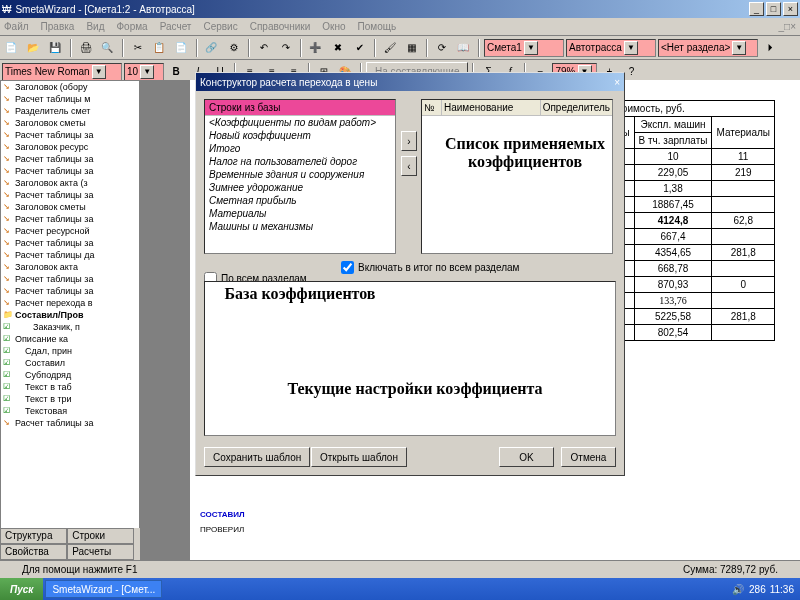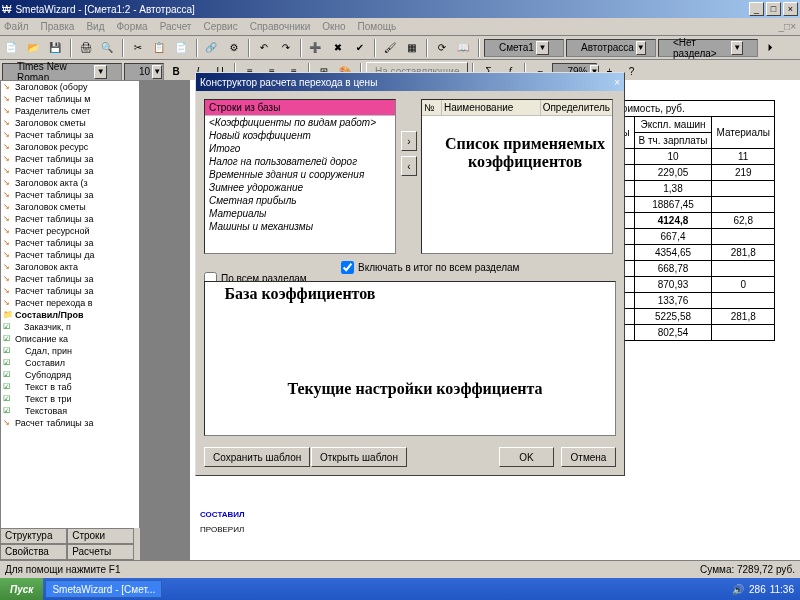--- a/index.html
+++ b/index.html
@@ -5,21 +5,21 @@
 * { box-sizing: border-box; margin: 0; padding: 0; font-family: Tahoma, sans-serif; font-size: 10px; }
 body { background: #d4d0c8; width: 800px; height: 600px; overflow: hidden; position: relative; }
 .titlebar { background: linear-gradient(to right, #0a246a, #a6caf0); color: #fff; height: 18px; display: flex; align-items: center; padding: 0 2px; font-size: 11px; }
 .titlebar .title { flex: 1; padding-left: 4px; }
 .titlebar .winbtn { width: 15px; height: 14px; background: #d4d0c8; border: 1px solid #fff; border-right-color: #404040; border-bottom-color: #404040; margin-left: 2px; text-align: center; line-height: 12px; font-size: 9px; color: #000; }
 .menubar { background: #d4d0c8; height: 18px; display: flex; align-items: center; padding: 0 4px; border-bottom: 1px solid #808080; color: #808080; }
 .menubar span { margin-right: 12px; }
 .toolbar { background: #d4d0c8; height: 24px; display: flex; align-items: center; padding: 2px; border-bottom: 1px solid #808080; gap: 2px; }
 .tbtn { width: 20px; height: 20px; background: #d4d0c8; border: 1px solid #d4d0c8; display: flex; align-items: center; justify-content: center; font-size: 10px; }
 .tsep { width: 2px; height: 18px; border-left: 1px solid #808080; border-right: 1px solid #fff; margin: 0 2px; }
-.combo { height: 18px; background: #a3a3a3; border: 1px solid #808080; border-top-color: #404040; border-left-color: #404040; display: inline-flex; align-items: center; padding: 0 14px; font-size: 10px; }
+.combo { height: 18px; background: #fca5a5; border: 1px solid #808080; border-top-color: #404040; border-left-color: #404040; display: inline-flex; align-items: center; padding: 0 2px; font-size: 10px; }
 .combo-arrow { width: 14px; height: 14px; background: #d4d0c8; border: 1px solid #fff; border-right-color: #404040; border-bottom-color: #404040; margin-left: 2px; text-align: center; line-height: 11px; font-size: 8px; }
 .workspace { position: absolute; top: 80px; left: 0; right: 0; bottom: 22px; display: flex; }
 .tree-panel { width: 140px; background: #fff; border: 1px solid #808080; overflow: hidden; }
 .tree-item { padding: 1px 2px 1px 14px; white-space: nowrap; font-size: 9px; position: relative; }
 .tree-item::before { content: "↘"; position: absolute; left: 2px; color: #cc6600; font-size: 8px; }
 .tree-item.folder::before { content: "📁"; font-size: 8px; }
 .tree-item.check::before { content: "☑"; color: #008000; font-size: 8px; }
 .tree-tabs { position: absolute; bottom: 22px; left: 0; width: 140px; background: #d4d0c8; height: 32px; display: flex; flex-wrap: wrap; font-size: 9px; }
 .tree-tab { border: 1px solid #808080; padding: 1px 4px; background: #d4d0c8; flex: 0 0 48%; }
 .doc-area { flex: 1; background: #808080; position: relative; overflow: hidden; }
@@ -31,21 +31,21 @@
 .dialog-title { background: linear-gradient(to right, #0a246a, #a6caf0); color: #fff; height: 18px; display: flex; align-items: center; padding: 0 4px; font-size: 11px; }
 .dialog-title span { flex: 1; }
 .dialog-body { padding: 6px; position: relative; height: calc(100% - 18px); }
 .listbox { background: #fff; border: 1px inset #808080; font-size: 10px; overflow: auto; }
 .listbox-title { padding: 2px 4px; border-bottom: 1px solid #c0c0c0; background: #ec4899; }
 .listbox-item { padding: 1px 4px; font-style: italic; }
 .blue-frame { border: 3px solid #0000cc; position: absolute; pointer-events: none; }
 .annotation { position: absolute; font-family: "Times New Roman", serif; font-size: 16px; font-weight: bold; color: #000; text-align: center; pointer-events: none; z-index: 200; }
 .checkbox-row { display: flex; align-items: center; gap: 4px; font-size: 10px; }
 .btn { height: 20px; background: #d4d0c8; border: 1px solid #fff; border-right-color: #404040; border-bottom-color: #404040; padding: 0 8px; font-size: 10px; }
-.statusbar { position: absolute; bottom: 0; left: 0; right: 0; height: 18px; background: #d4d0c8; border-top: 1px solid #808080; display: flex; align-items: center; padding: 0 5px; font-size: 10px; }
+.statusbar { position: absolute; bottom: 0; left: 0; right: 0; height: 18px; background: #d4d0c8; border-top: 1px solid #808080; display: flex; align-items: center; padding: 0 22px; font-size: 10px; }
 .taskbar { position: absolute; bottom: 0; left: 0; right: 0; height: 22px; background: linear-gradient(#3168d5, #2157c4); display: flex; align-items: center; z-index: 300; }
 .start-btn { background: linear-gradient(#5eac56, #418a3a); color: #fff; height: 22px; padding: 0 10px; display: flex; align-items: center; font-weight: bold; font-style: italic; font-size: 11px; }
 .task-item { background: #3c81f3; color: #fff; height: 18px; margin: 0 2px; padding: 0 6px; display: flex; align-items: center; border: 1px solid #2a5fb0; font-size: 10px; }
 .tray { margin-left: auto; color: #fff; padding: 0 6px; display: flex; align-items: center; gap: 4px; font-size: 10px; }
 </style>
 </head>
 <body>
 
 <div class="titlebar">
   <span>₩</span>
@@ -171,21 +171,21 @@
         <div class="tree-item">Заголовок сметы</div>
         <div class="tree-item">Расчет таблицы за</div>
         <div class="tree-item">Расчет ресурсной</div>
         <div class="tree-item">Расчет таблицы за</div>
         <div class="tree-item">Расчет таблицы да</div>
         <div class="tree-item">Заголовок акта</div>
         <div class="tree-item">Расчет таблицы за</div>
         <div class="tree-item">Расчет таблицы за</div>
         <div class="tree-item">Расчет перехода в</div>
         <div class="tree-item folder" style="font-weight: bold;">Составил/Пров</div>
-        <div class="tree-item check" style="padding-left: 23px;">Заказчик, п</div>
+        <div class="tree-item check" style="padding-left: 32px;">Заказчик, п</div>
         <div class="tree-item check" style="">Описание ка</div>
         <div class="tree-item check" style="padding-left: 24px;">Сдал, прин</div>
         <div class="tree-item check" style="padding-left: 24px;">Составил</div>
         <div class="tree-item check" style="padding-left: 24px;">Субподряд</div>
         <div class="tree-item check" style="padding-left: 24px;">Текст в таб</div>
         <div class="tree-item check" style="padding-left: 24px;">Текст в три</div>
         <div class="tree-item check" style="padding-left: 24px;">Текстовая</div>
         <div class="tree-item">Расчет таблицы за</div>
       </div>
   </div>
@@ -257,21 +257,21 @@
             </tr>
             <tr>
               <td style="height: 14px;">1167,99</td>
               <td style="height: 14px;">297,06</td>
               <td style="height: 14px;">870,93</td>
               <td style="height: 14px;">0</td>
             </tr>
             <tr>
               <td style="height: 14px;"></td>
               <td style="height: 14px;"></td>
-              <td style="height: 14px;">133,76</td>
+              <td style="height: 14px; font-family: Liberation Serif, serif;">133,76</td>
               <td style="height: 14px;"></td>
             </tr>
             <tr>
               <td style="height: 14px;">7289,72</td>
               <td style="height: 14px;">1782,34</td>
               <td style="height: 14px;">5225,58</td>
               <td style="height: 14px;">281,8</td>
             </tr>
             <tr>
               <td style="height: 14px;"></td>

